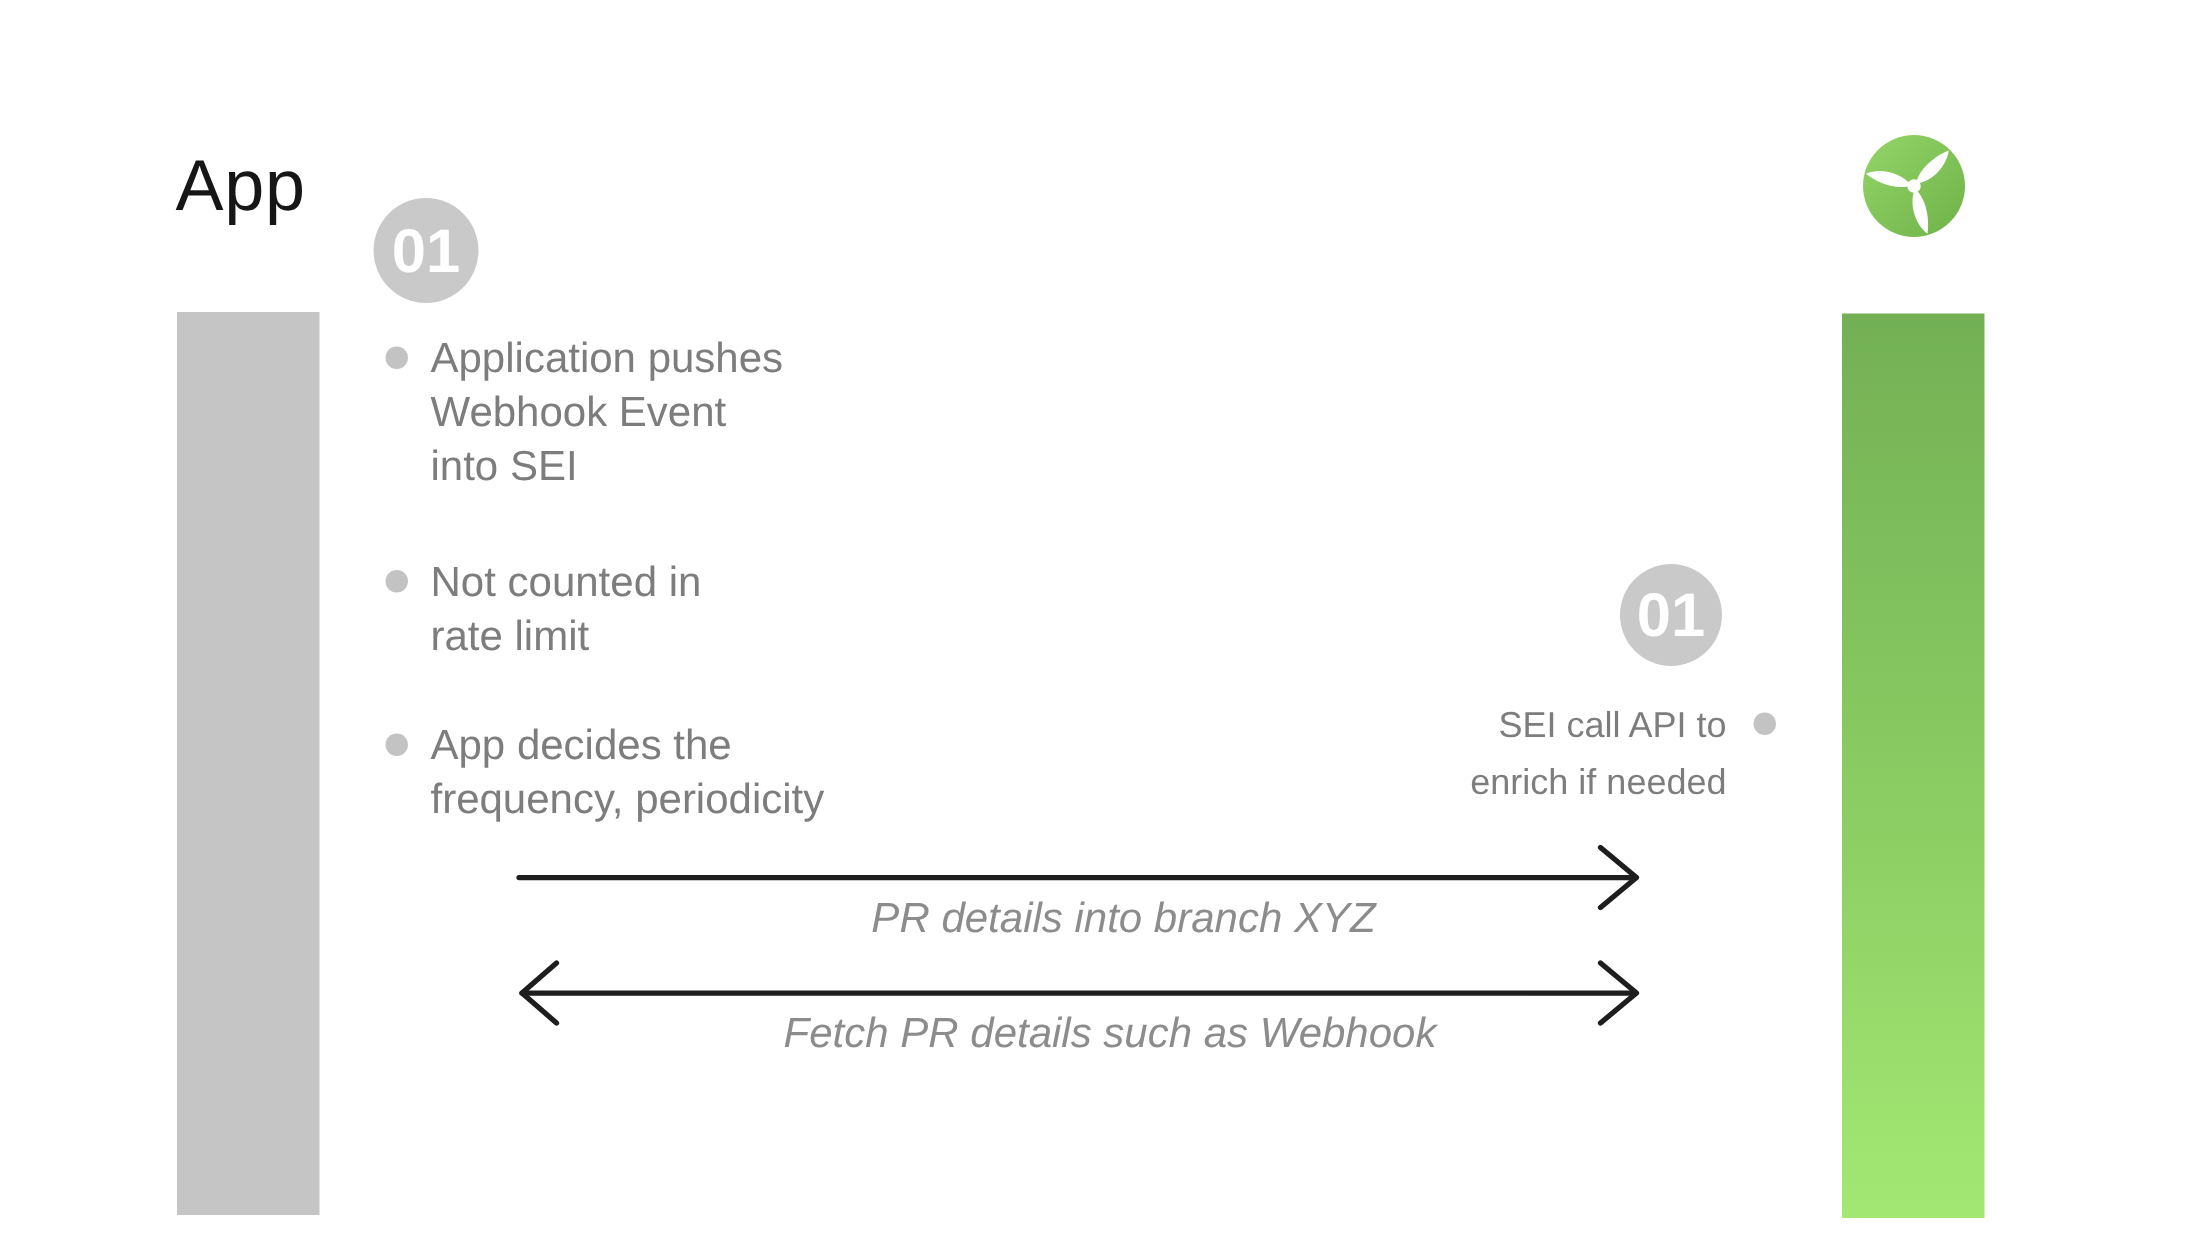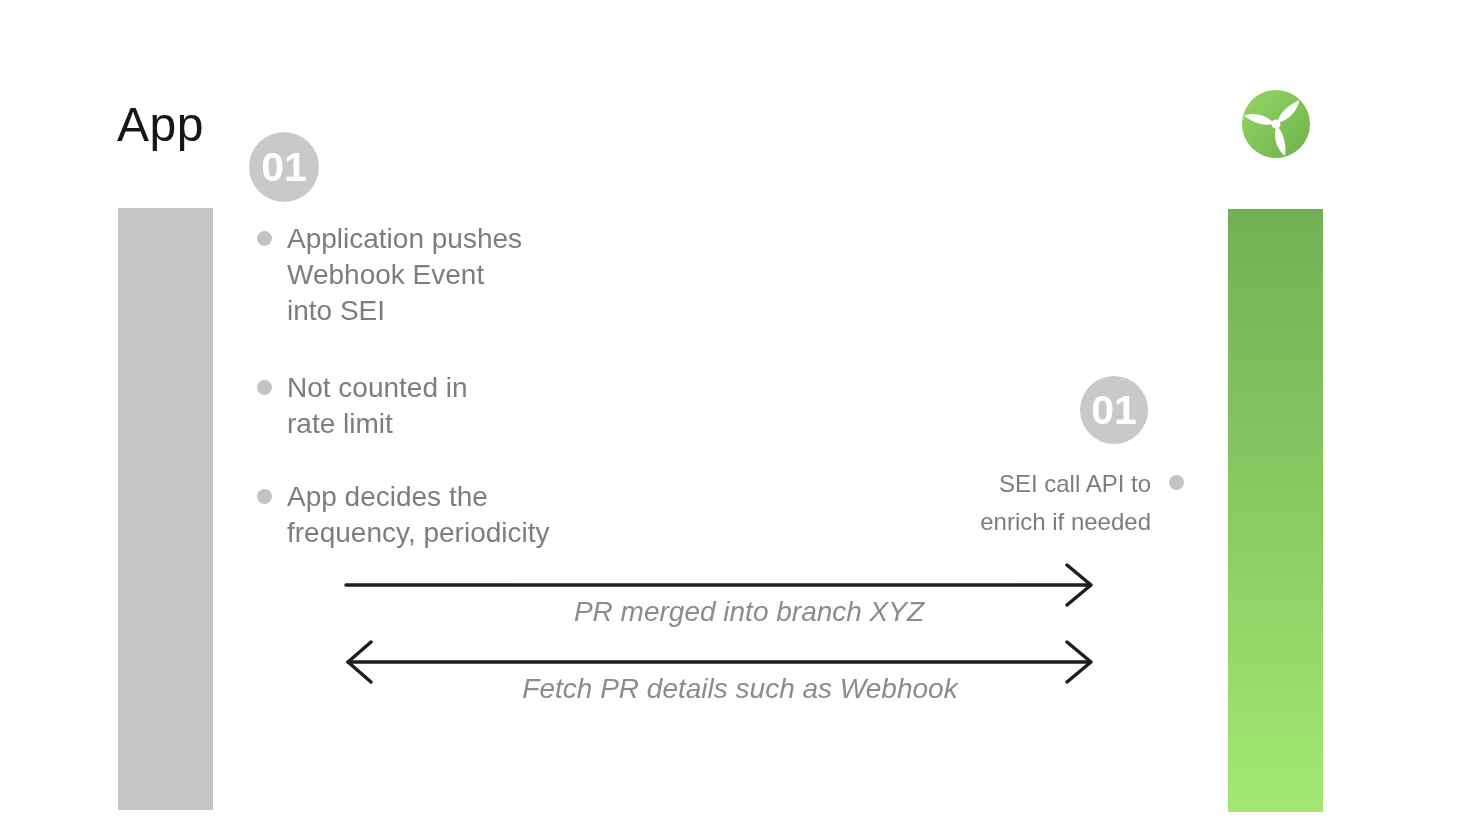--- a/index.html
+++ b/index.html
@@ -156,21 +156,21 @@
 enrich if needed</span>
   <span class="dot"></span>
 </div>
 
 <svg class="arrow-svg arrow-forward" width="756" height="44" viewBox="0 0 756 44">
   <g stroke="#1e1e1e" stroke-width="3.5" fill="none" stroke-linecap="round" stroke-linejoin="round">
     <line x1="3" y1="22" x2="746" y2="22"></line>
     <polyline points="724,2 748,22 724,42"></polyline>
   </g>
 </svg>
-<div class="arrow-label label-forward">PR merged into branch XYZ</div>
+<div class="arrow-label label-forward">PR details into branch XYZ</div>
 
 <svg class="arrow-svg arrow-return" width="756" height="44" viewBox="0 0 756 44">
   <g stroke="#1e1e1e" stroke-width="3.5" fill="none" stroke-linecap="round" stroke-linejoin="round">
     <line x1="7" y1="22" x2="748" y2="22"></line>
     <polyline points="30,2 7,22 30,42"></polyline>
     <polyline points="726,2 750,22 726,42"></polyline>
   </g>
 </svg>
 <div class="arrow-label label-return">Fetch PR details such as Webhook</div>
 

